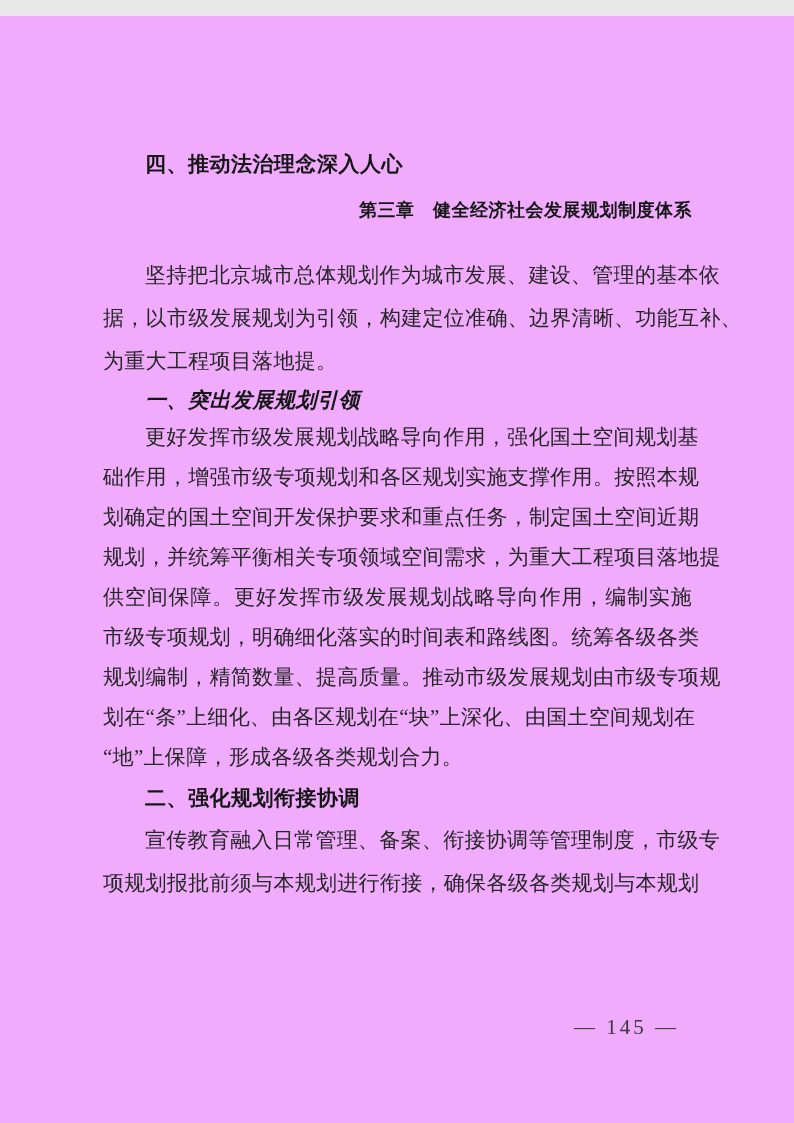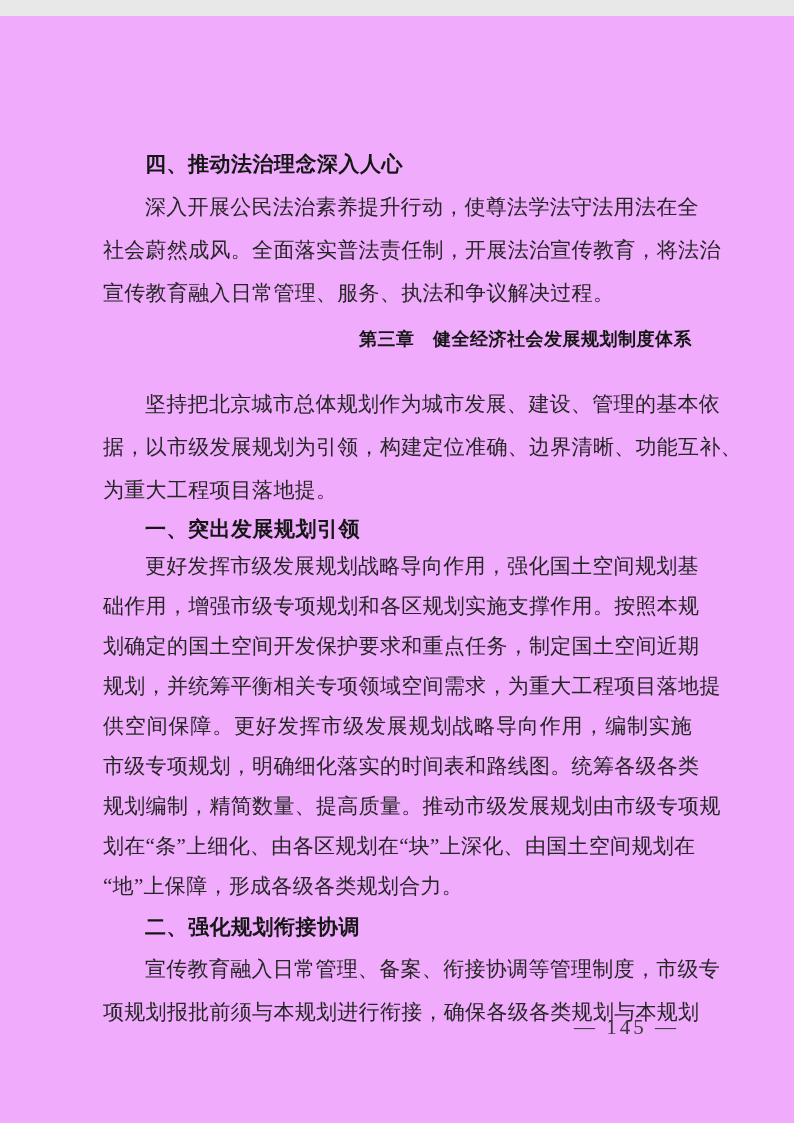--- a/index.html
+++ b/index.html
@@ -35,21 +35,21 @@
   .sec-heading {
     margin: 0;
     font-family: "Liberation Sans", "DejaVu Sans", sans-serif;
     font-weight: 700;
     font-size: 21px;
     line-height: 44px;
     color: #161616;
     text-indent: 2em;
     letter-spacing: 0.5px;
   }
-  .sec-heading.compact { line-height: 34px; }
+  .sec-heading.compact { line-height: 34px; font-style: italic; }
   .sec-heading.normal  { line-height: 42px; }
   
   .chapter-title {
     margin: 0;
     font-family: "Liberation Sans", "DejaVu Sans", sans-serif;
     font-weight: 700;
     font-size: 18px;
     line-height: 48px;
     color: #161616;
     text-align: right;
@@ -71,25 +71,20 @@
   }
 </style>
 </head>
 <body>
 
 <div class="page">
   <div class="content">
 
     <h3 class="sec-heading">四、推动法治理念深入人心</h3>
 
-    <div class="para">
-      <div class="line first">深入开展公民法治素养提升行动，使尊法学法守法用法在全</div>
-      <div class="line">社会蔚然成风。全面落实普法责任制，开展法治宣传教育，将法治</div>
-      <div class="line last">宣传教育融入日常管理、服务、执法和争议解决过程。</div>
-    </div>
 
     <h2 class="sec-heading chapter-title">第三章　健全经济社会发展规划制度体系</h2>
 
     <div class="para para-intro">
       <div class="line first">坚持把北京城市总体规划作为城市发展、建设、管理的基本依</div>
       <div class="line">据，以市级发展规划为引领，构建定位准确、边界清晰、功能互补、</div>
       <div class="line last">为重大工程项目落地提。</div>
     </div>
 
     <h3 class="sec-heading compact">一、突出发展规划引领</h3>

